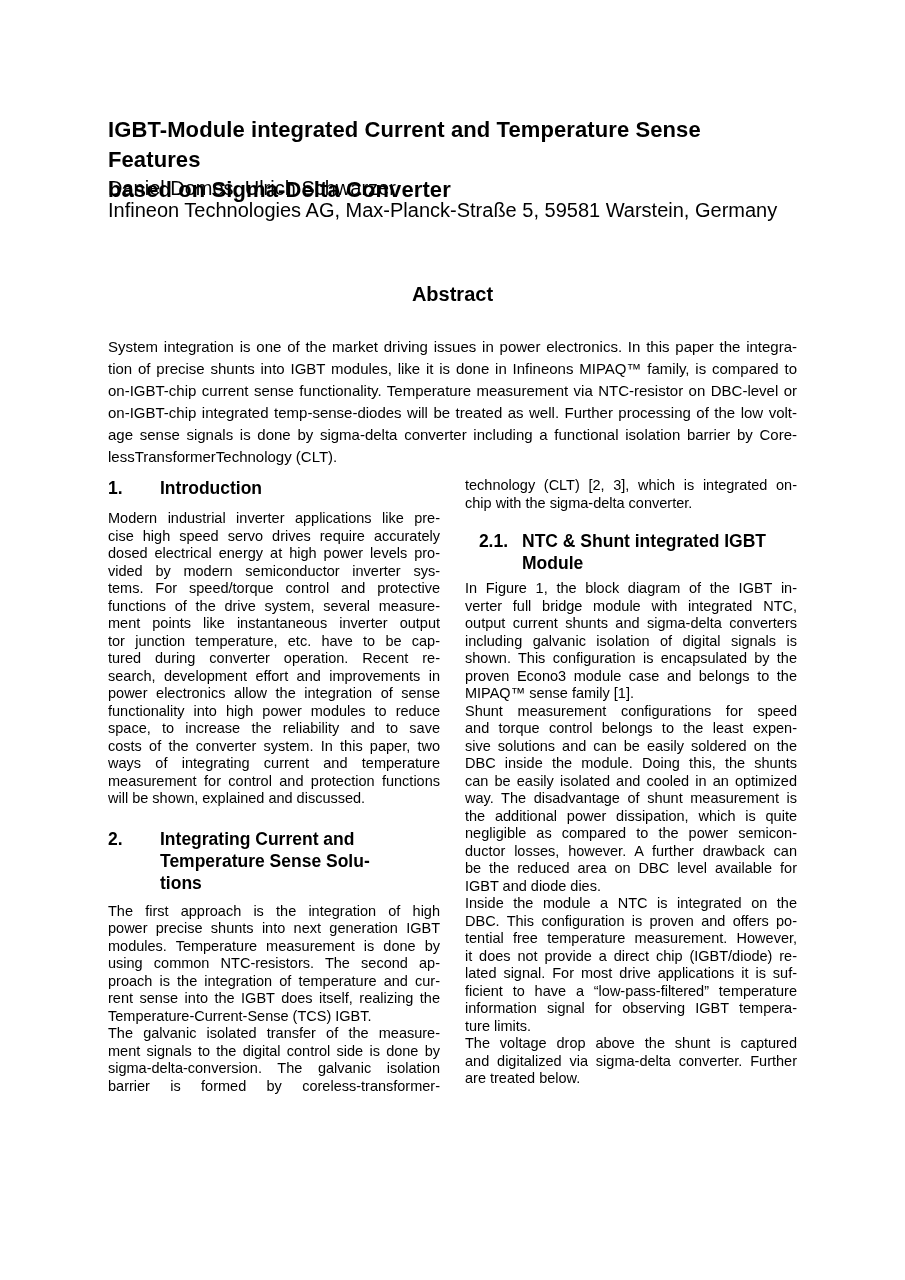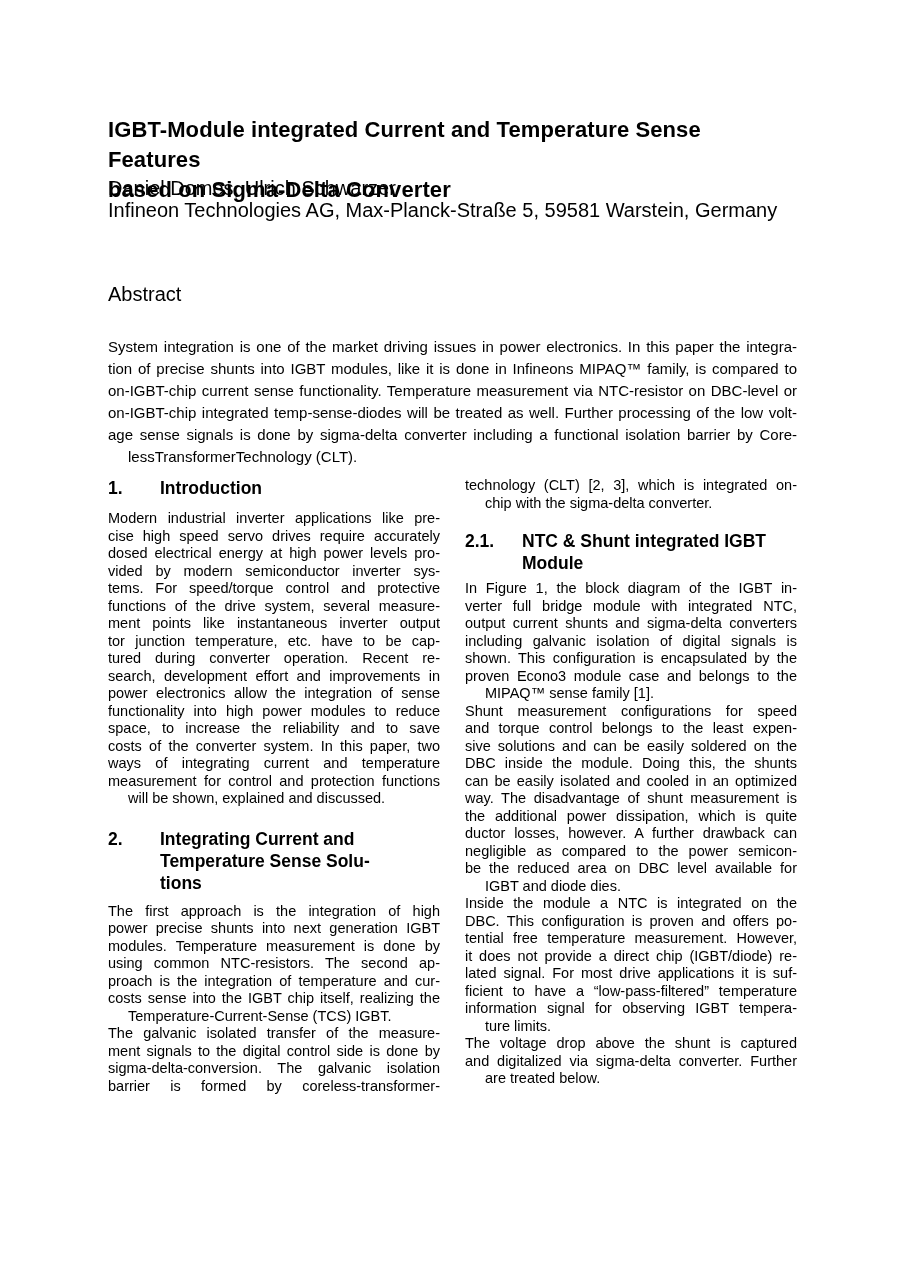--- a/index.html
+++ b/index.html
@@ -9,40 +9,40 @@
     -webkit-font-smoothing:antialiased;
   }
   .page{position:absolute;inset:0;background:#fff;}
   .content{position:absolute;left:108px;width:689px;}
 
   
   .title{top:115px;font-size:22px;font-weight:bold;line-height:30px;letter-spacing:0.1px;}
   .authors{top:177px;font-size:20px;line-height:22px;}
 
   
-  .abstract-h{top:283px;font-size:20px;font-weight:normal;}
+  .abstract-h{top:283px;font-size:20px;font-weight:bold;text-align:center;}
   .abstract-text{top:336px;font-size:15px;line-height:22px;}
 
   
   .columns{top:477px;display:flex;gap:25px;}
   .col{width:332px;font-size:14.5px;line-height:17.5px;}
 
   
   .para .line{text-align:justify;text-align-last:justify;}
-  .para .line.last{text-align-last:left;margin-left:20px;}
+  .para .line.last{text-align-last:left;}
 
   
   .sec-h{display:flex;font-weight:bold;font-size:17.5px;line-height:22px;}
   .sec-h .num{width:52px;flex:0 0 52px;}
   .sec-h .txt{flex:1;}
   .sec-h .line{text-align:center;text-align-last:left !important;}
   .h-mb{margin-bottom:11px;}
   .sec2{margin-top:20px;margin-bottom:9px;}
   .sec21{margin-top:18px;margin-bottom:6px;}
-  .sec21 .num{width:57px;flex:0 0 57px;}
+  .sec21 .num{width:57px;flex:0 0 57px;text-align:center;}
 </style>
 </head>
 <body>
 
 <div class="page">
 
   <div class="content title">
     <div>IGBT-Module integrated Current and Temperature Sense Features</div>
     <div>based on Sigma-Delta Converter</div>
   </div>
@@ -97,21 +97,21 @@
             <div class="line">Temperature Sense Solu-</div>
             <div class="line last">tions</div>
           </span>
       </div>
       <div class="para">
           <div class="line">The first approach is the integration of high</div>
           <div class="line">power precise shunts into next generation IGBT</div>
           <div class="line">modules. Temperature measurement is done by</div>
           <div class="line">using common NTC-resistors. The second ap-</div>
           <div class="line">proach is the integration of temperature and cur-</div>
-          <div class="line">costs sense into the IGBT chip itself, realizing the</div>
+          <div class="line">rent sense into the IGBT does itself, realizing the</div>
           <div class="line last">Temperature-Current-Sense (TCS) IGBT.</div>
         </div>
       <div class="para">
           <div class="line">The galvanic isolated transfer of the measure-</div>
           <div class="line">ment signals to the digital control side is done by</div>
           <div class="line">sigma-delta-conversion. The galvanic isolation</div>
           <div class="line">barrier is formed by coreless-transformer-</div>
         </div>
     </div>
 
@@ -138,22 +138,22 @@
           <div class="line last">MIPAQ™ sense family [1].</div>
         </div>
       <div class="para">
           <div class="line">Shunt measurement configurations for speed</div>
           <div class="line">and torque control belongs to the least expen-</div>
           <div class="line">sive solutions and can be easily soldered on the</div>
           <div class="line">DBC inside the module. Doing this, the shunts</div>
           <div class="line">can be easily isolated and cooled in an optimized</div>
           <div class="line">way. The disadvantage of shunt measurement is</div>
           <div class="line">the additional power dissipation, which is quite</div>
+          <div class="line">negligible as compared to the power semicon-</div>
           <div class="line">ductor losses, however. A further drawback can</div>
-          <div class="line">negligible as compared to the power semicon-</div>
           <div class="line">be the reduced area on DBC level available for</div>
           <div class="line last">IGBT and diode dies.</div>
         </div>
       <div class="para">
           <div class="line">Inside the module a NTC is integrated on the</div>
           <div class="line">DBC. This configuration is proven and offers po-</div>
           <div class="line">tential free temperature measurement. However,</div>
           <div class="line">it does not provide a direct chip (IGBT/diode) re-</div>
           <div class="line">lated signal. For most drive applications it is suf-</div>
           <div class="line">ficient to have a “low-pass-filtered” temperature</div>

